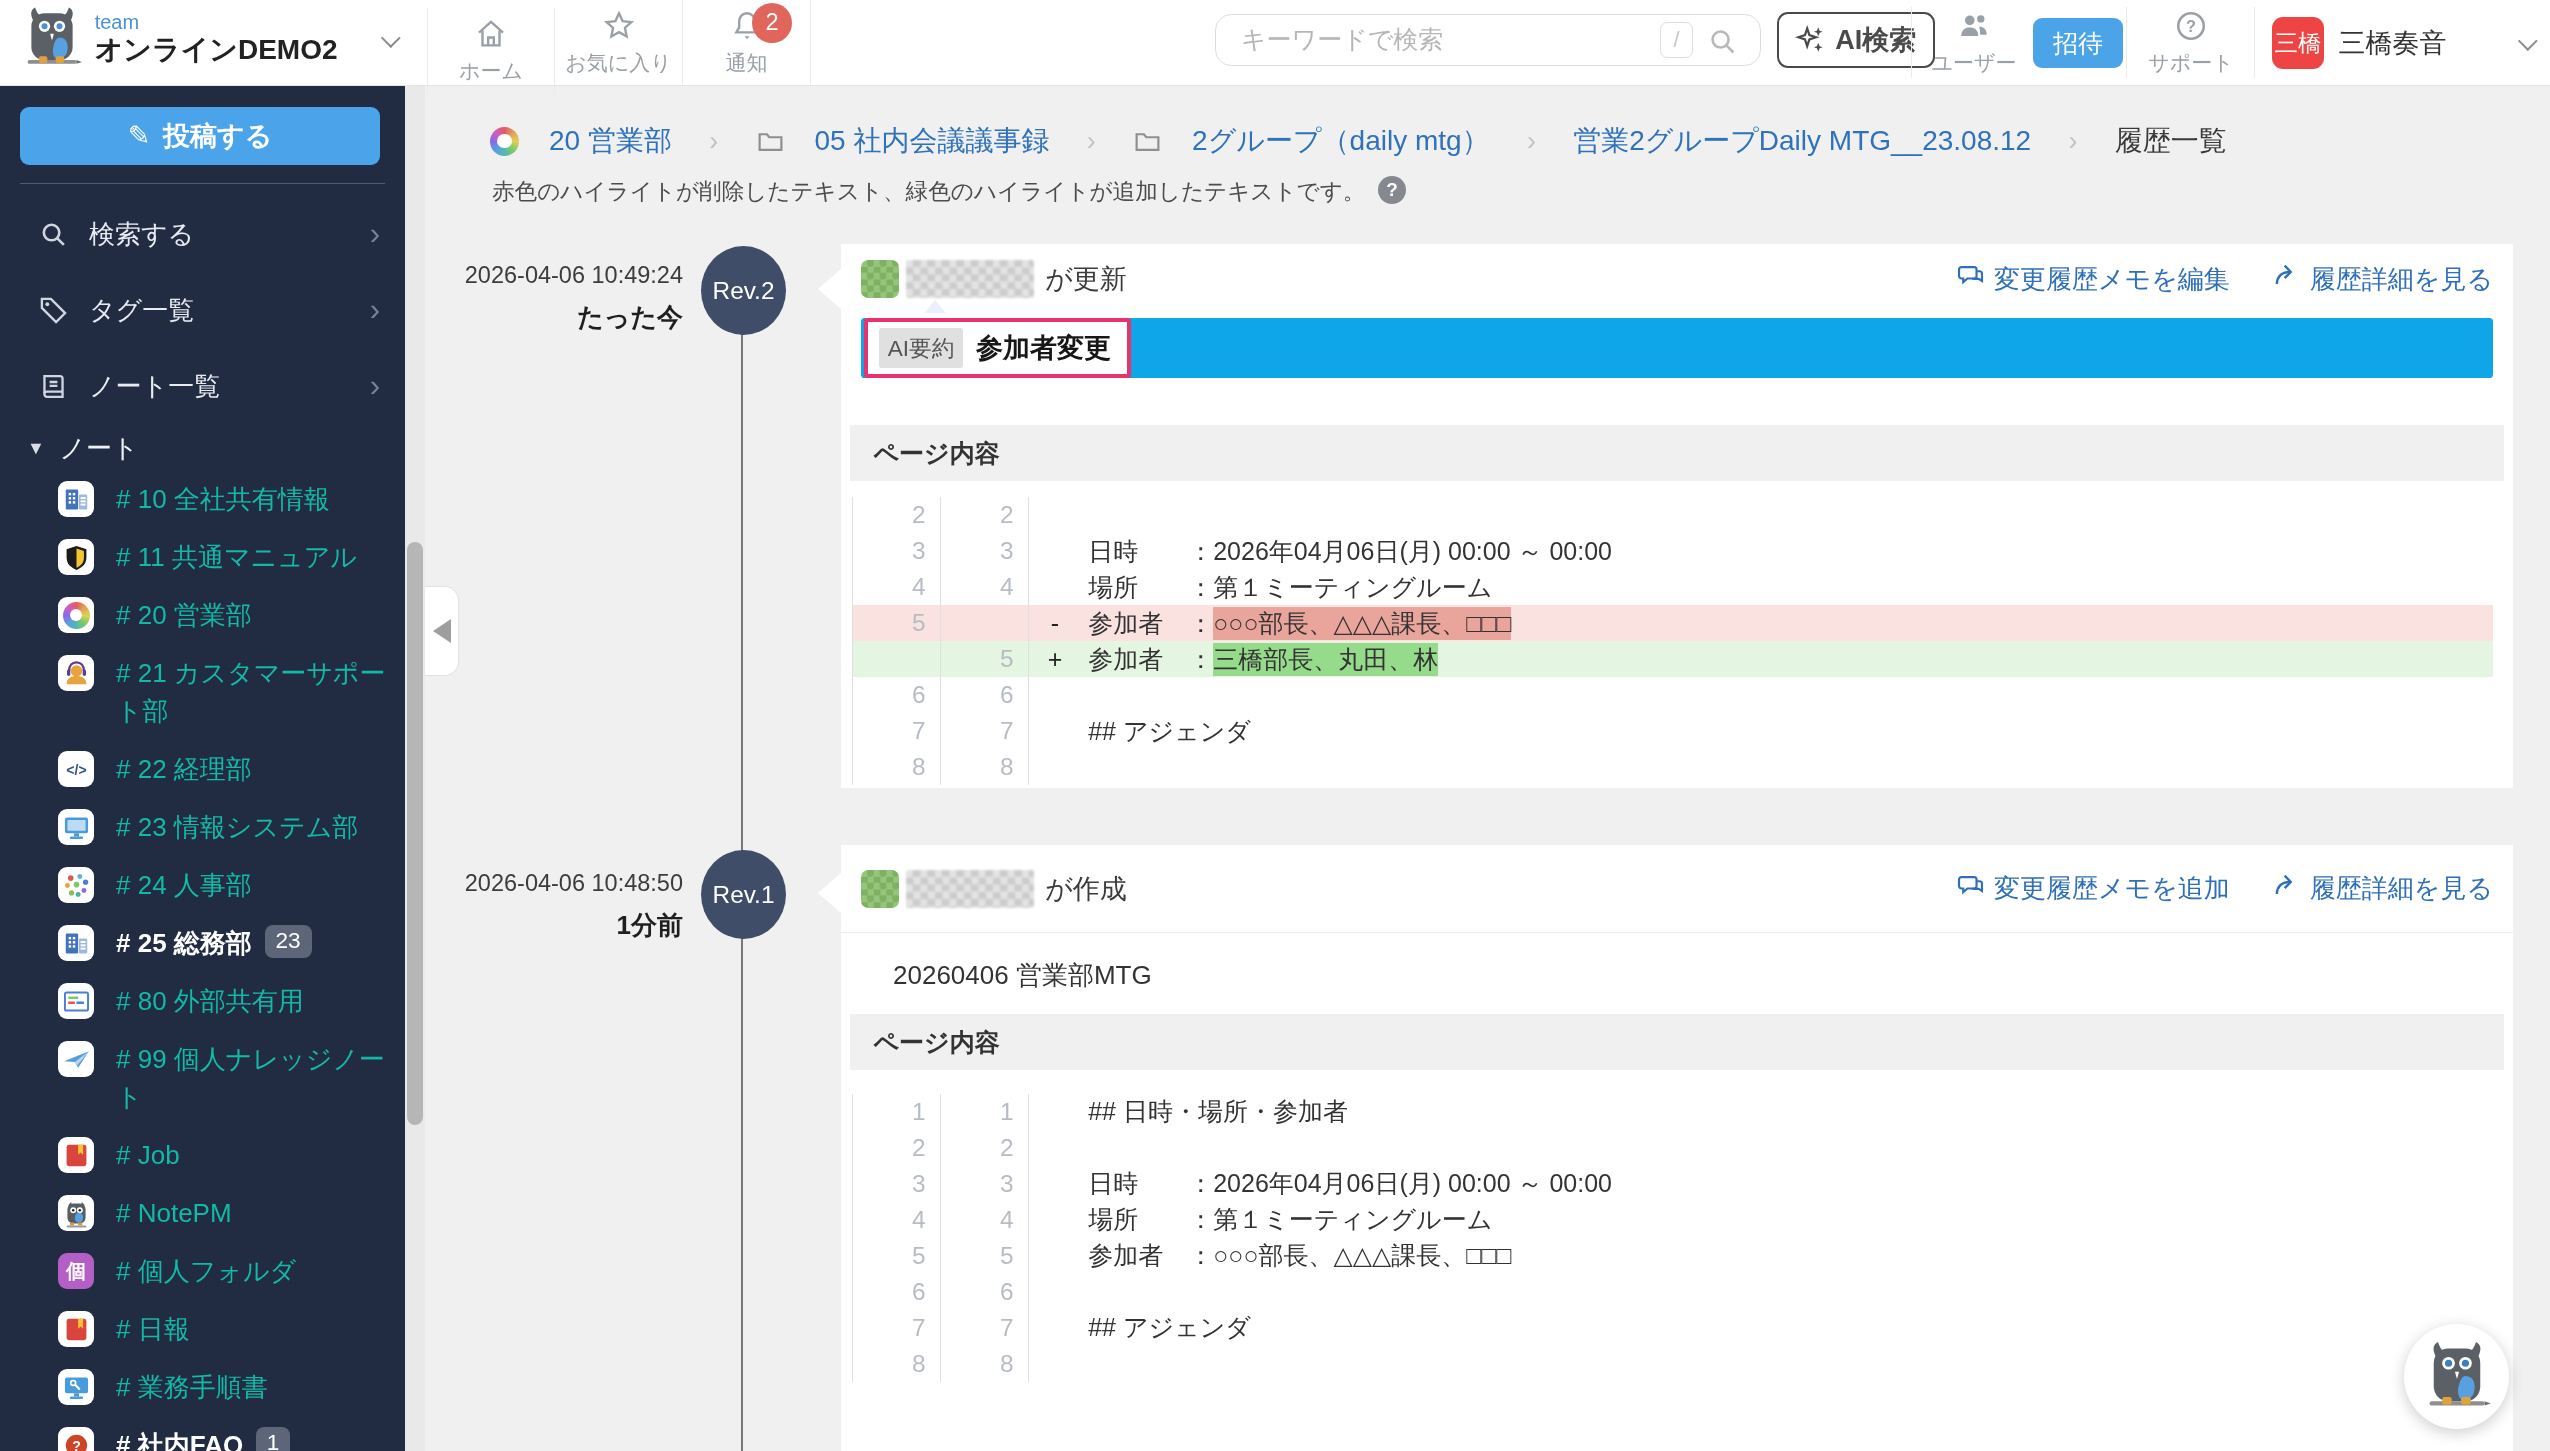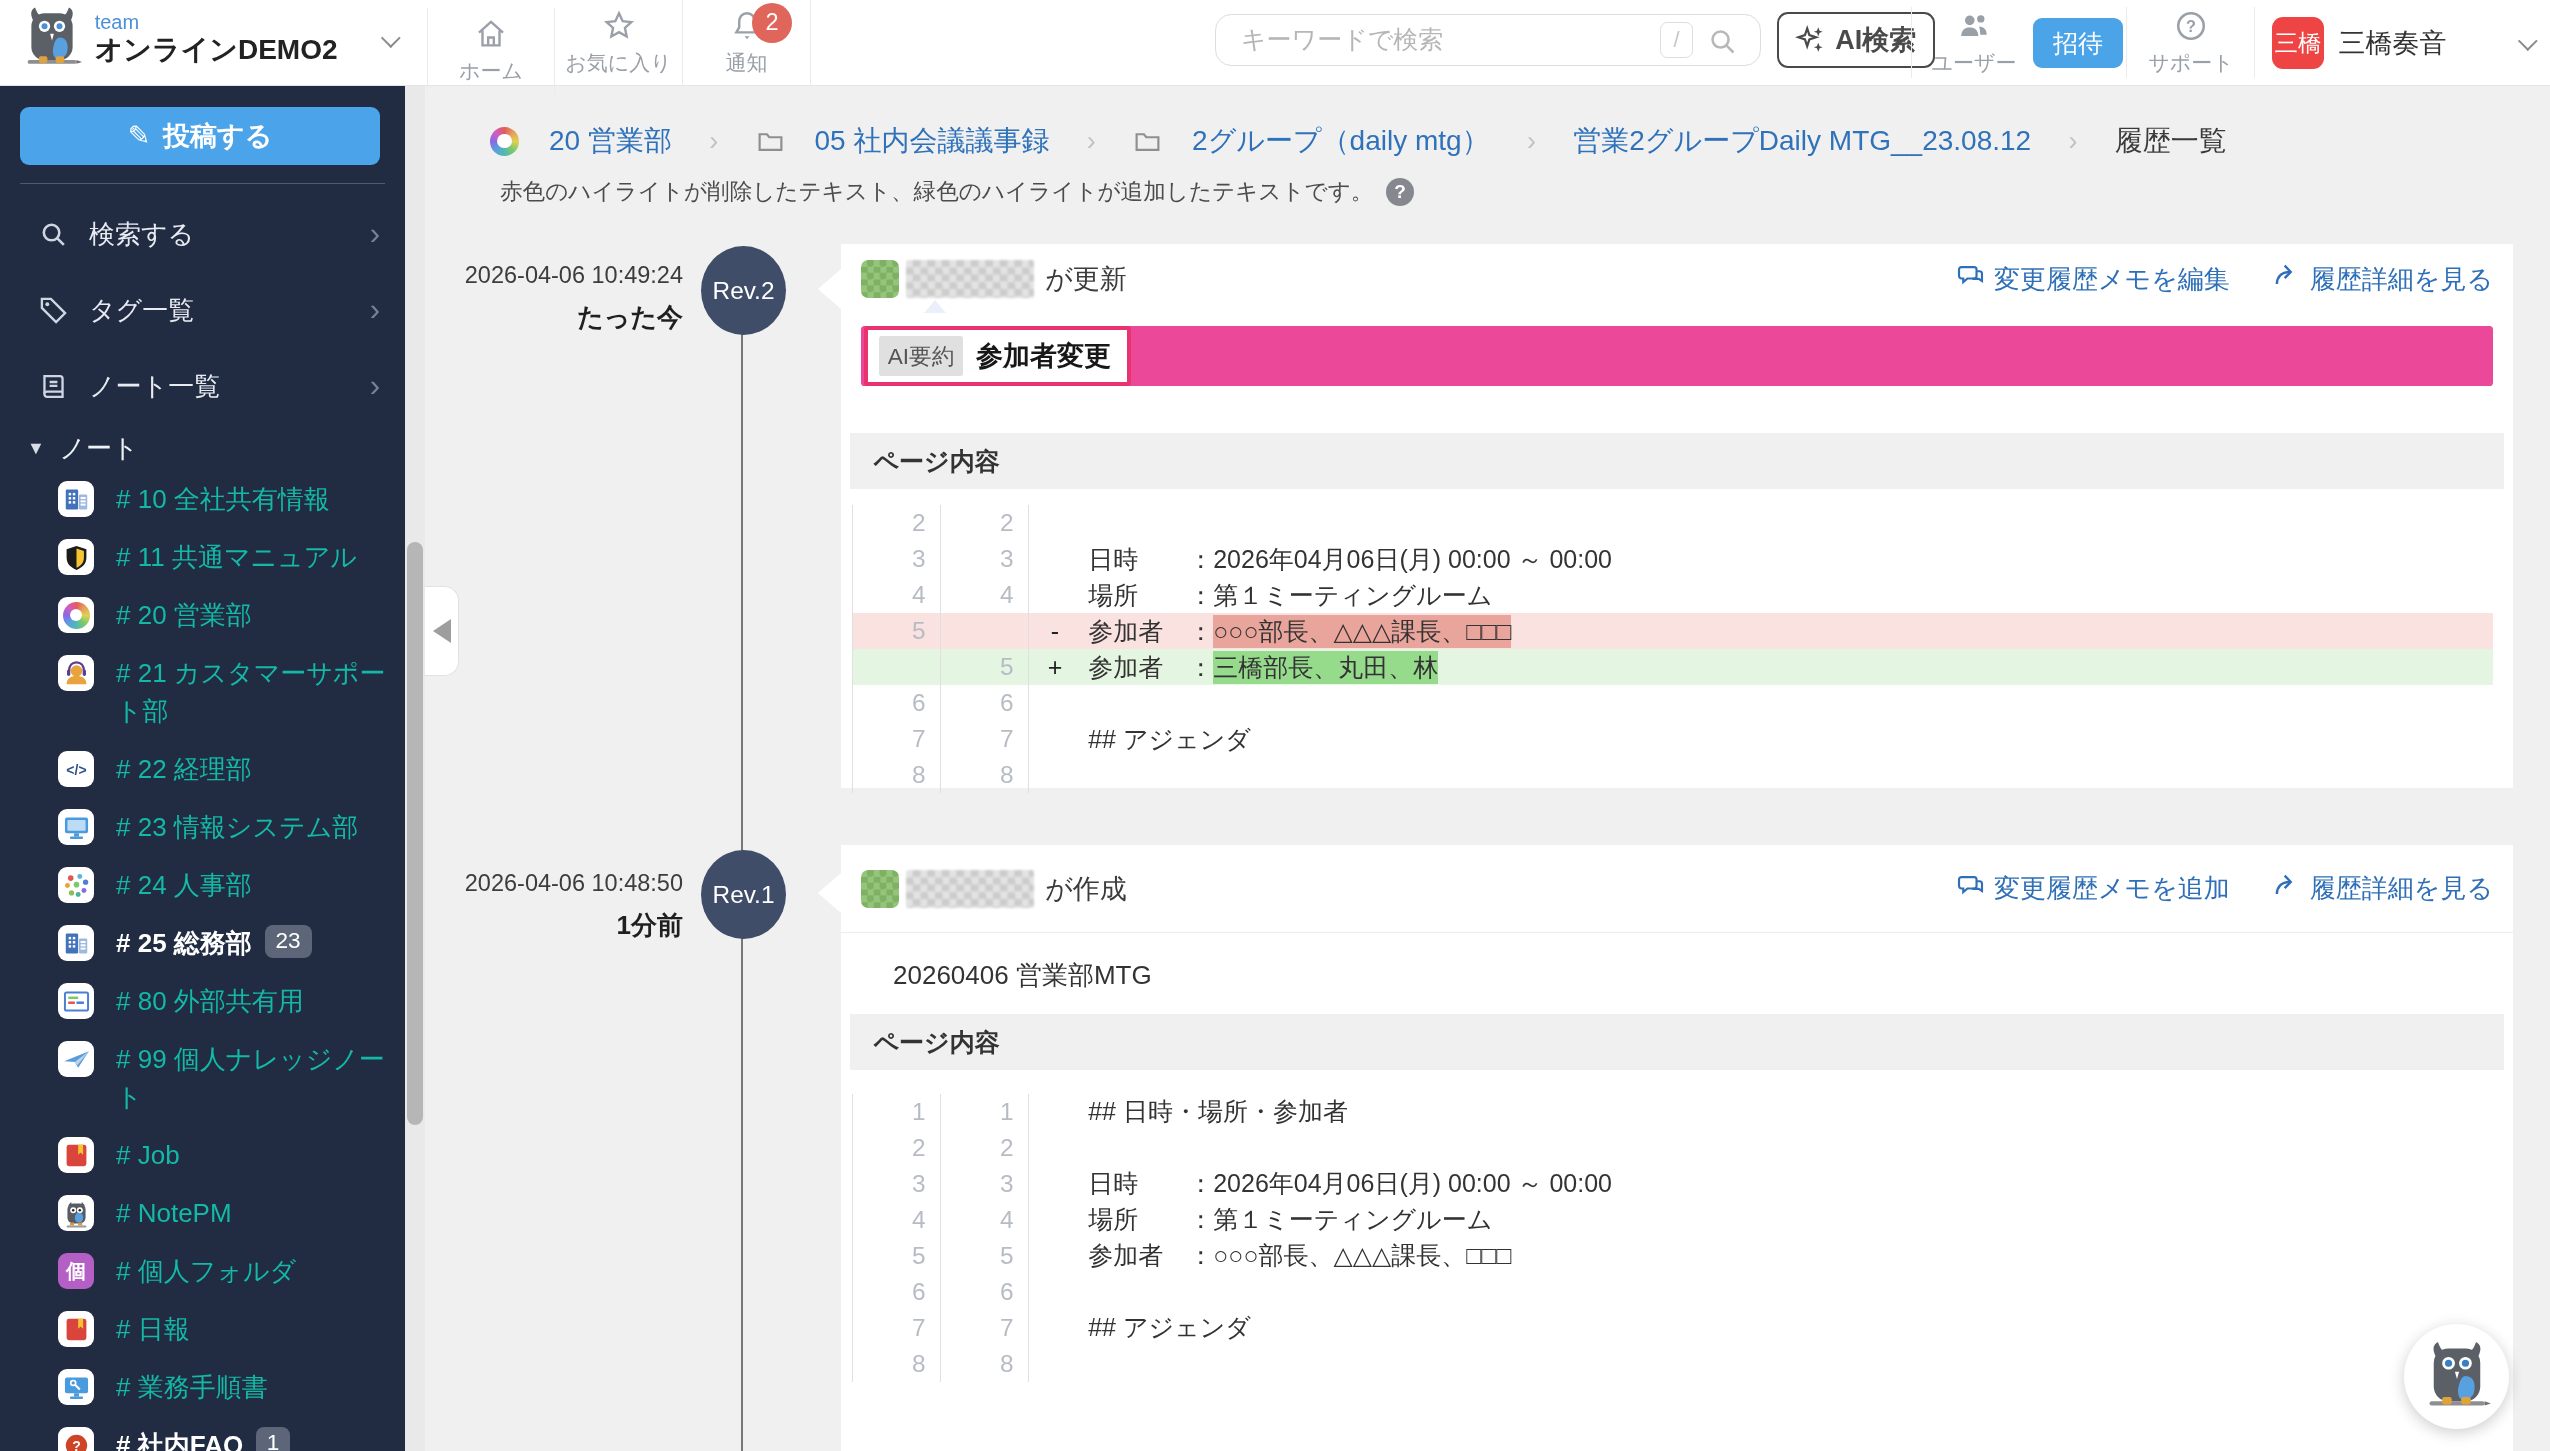--- a/index.html
+++ b/index.html
@@ -99,21 +99,21 @@
     border-right:18px solid #9e9e9e; }
 
   
   main { position:absolute; left:425px; top:86px; width:2126px; height:1366px; background:#f0f0f1; overflow:hidden; }
   #breadcrumb { position:absolute; left:65px; top:36px; display:flex; align-items:center; font-size:28px;gap:21px; }
   .bc-link { color:#2f72ba; cursor:pointer; }
   .bc-current { color:#3a3a3a; }
   .bc-sep { color:#c2c2c2; margin:0 16.3px; font-size:27px; }
   .bc-icon { margin-right:9px; display:flex; }
   .bc-icon svg { width:29px; height:29px; color:#8f8f8f; }
-  .helper { position:absolute; left:75px; top:90px; display:flex; align-items:center; font-size:22.6px; color:#4c4c4c; }
+  .helper { position:absolute; left:67px; top:90px; display:flex; font-size:22.6px; color:#4c4c4c; }
   .qbadge { width:28px; height:28px; border-radius:50%; background:#85898f; color:#fff; font-size:19px; font-weight:bold;
     display:flex; align-items:center; justify-content:center; margin-left:12.7px; cursor:pointer; }
 
   .tl-line { position:absolute; left:316px; top:181px; width:1.8px; height:1185px; background:#787878; }
   .rev-meta { position:absolute; left:0; width:258px; text-align:right; }
   .rev-meta.m0 { top:176px; } .rev-meta.m1 { top:784px; }
   .rev-date { font-size:23.5px; color:#3c3c3c; }
   .rev-rel { font-size:26px; font-weight:bold; color:#1f1f1f; margin-top:11px; }
   .rev-circle { position:absolute; left:276px; width:85px; height:89px; border-radius:50%; background:#404d68;
     color:#fff; font-size:24.4px; display:flex; align-items:center; justify-content:center; z-index:5; }
@@ -132,21 +132,21 @@
   .nameblur { width:128px; height:38px; margin-left:7.2px; border-radius:2.7px; flex:none;
     background:repeating-conic-gradient(#cccccc 0 25%, #e3e3e3 0 50%); background-size:14.5px 14.5px;
     filter:blur(0.9px); }
   .head-action { margin-left:11px; font-size:27px; color:#3b3b3b; }
   .head-links { margin-left:auto; display:flex; gap:42px; align-items:center; }
   .hlink { display:flex; align-items:center; gap:9px; color:#2e6fb7; font-size:26px; text-decoration:none; cursor:pointer; }
   .hlink svg { width:29px; height:29px; }
 
   .ai-tail { position:absolute; left:83px; top:56px; width:0; height:0; border-left:11.7px solid transparent;
     border-right:11.7px solid transparent; border-bottom:13.6px solid #e9f0fc; }
-  .ai-row { margin:12px 20px; height:60px; background:#ec4899; border-radius:3.6px; display:flex; align-items:center; padding-left:2.7px; }
+  .ai-row { margin:4px 20px; height:60px; background:#0ea5e9; border-radius:3.6px; display:flex; align-items:center; padding-left:2.7px; }
   .ai-box { display:inline-flex; align-items:center; gap:12.7px; border:4.5px solid #e8336e; border-radius:3.6px;
     background:#fff; padding:6.3px 16.3px 6.3px 11px; }
   .ai-badge { background:#e0e0e0; color:#555; font-size:22.6px; padding:4.5px 9px; border-radius:2.7px; }
   .ai-text { font-size:27px; font-weight:bold; color:#171717; }
 
   .section-bar { margin:0 9px; height:56px; background:#f0f0f1; display:flex; align-items:center;
     padding-left:23.5px; font-size:25px; font-weight:bold; color:#333; }
   .card0 .section-bar { margin-top:47px; }
   .card1 .bar-title { margin-top:9px; }
   .title-value { margin:25px 0 0 52px; font-size:26px; color:#333; height:34px; }

